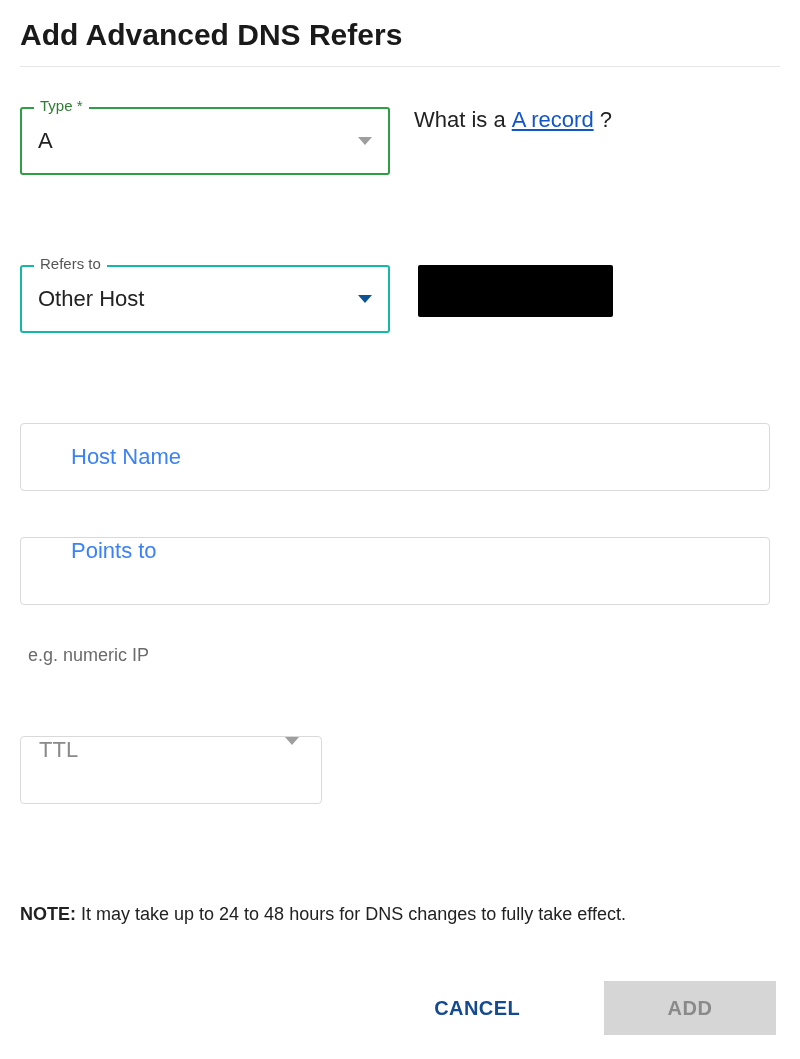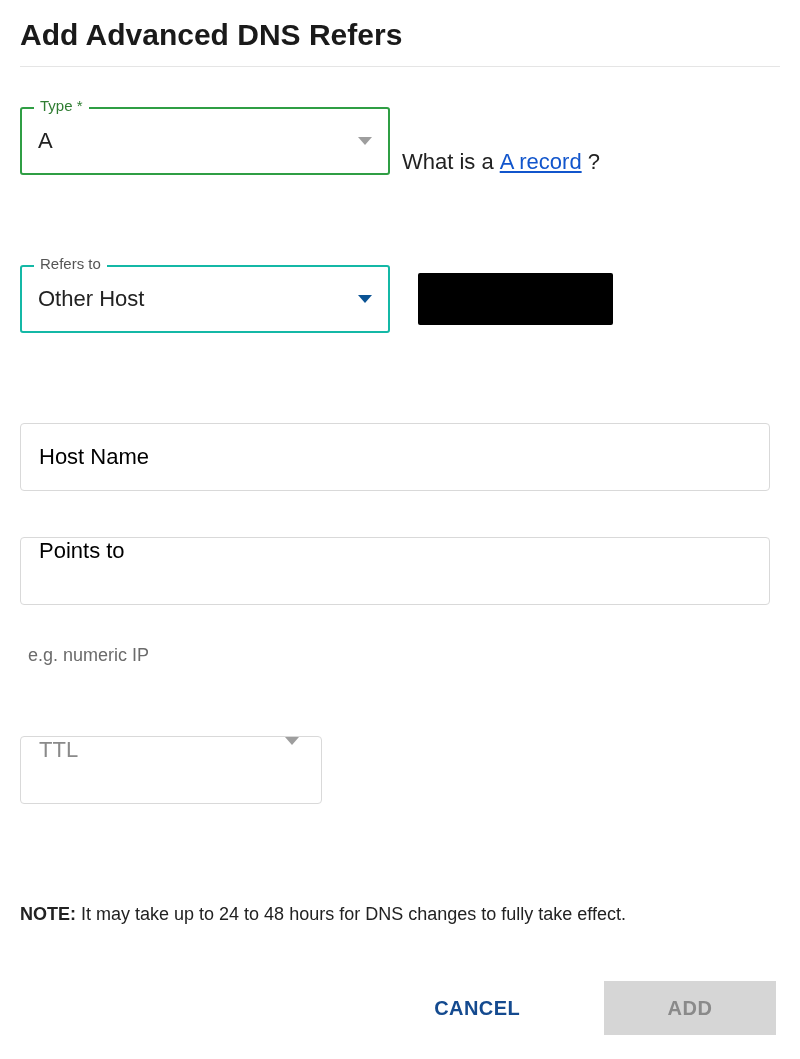--- a/index.html
+++ b/index.html
@@ -1,22 +1,22 @@
 <!DOCTYPE html>
 <html><head>
 <meta charset="utf-8">
 <style>
   * { box-sizing: border-box; margin: 0; padding: 0; }
   html, body { width: 800px; height: 1059px; background: #fff; font-family: "Helvetica Neue", Arial, sans-serif; color: #222; }
   .container { padding: 18px 20px 20px 20px; }
   h1.title { font-size: 30px; font-weight: 700; color: #1a1a1a; margin-bottom: 14px; }
   .hr { border: none; border-top: 1px solid #e5e5e5; margin-bottom: 40px; }
 
-  .row1 { display: flex; align-items: flex-end; gap: 12px; margin-bottom: 90px; }
-  .row2 { display: flex; align-items: center; gap: 28px; margin-bottom: 90px; }
+  .row1 { display: flex; align-items: flex-start; gap: 24px; margin-bottom: 90px; }
+  .row2 { display: flex; align-items: flex-start; gap: 28px; margin-bottom: 90px; }
 
   .floated-field { position: relative; width: 370px; }
   .floated-field .float-label {
     position: absolute; top: -10px; left: 14px; background: #fff; padding: 0 6px;
     font-size: 15px; color: #555;
   }
   .floated-field.green .float-label { color: #2f7d32; }
   .floated-field .box {
     width: 100%; height: 68px; border: 2px solid #14b8a6; border-radius: 3px;
     background: #fff; display: flex; align-items: center; justify-content: space-between;
@@ -28,21 +28,21 @@
 
   .side-text { font-size: 22px; color: #222; display: inline-flex; align-items: baseline; gap: 6px; }
   .side-text a { color: #1155cc; text-decoration: underline; }
 
   .redacted { width: 195px; height: 52px; background: #000; border-radius: 2px; }
 
   .plain-input {
     width: 750px; height: 68px; border: 1px solid #d9d9d9; border-radius: 4px;
     padding: 0 18px; font-size: 22px; color: #222;
   }
-  .plain-input .ph { color: #000000; }
+  .plain-input .ph { color: #3b82f6; margin-left: 32px; }
   .mt-big { margin-top: 46px; }
   .hint { font-size: 18px; color: #6b6b6b; margin-top: 40px; margin-bottom: 0; padding-left: 8px; }
 
   .ttl-wrap { margin-top: 70px; }
   .ttl-box {
     width: 302px; height: 68px; border: 1px solid #d9d9d9; border-radius: 4px;
     display: flex; justify-content: space-between;
     padding: 0 22px 0 18px; font-size: 22px; color: #8a8a8a; cursor: pointer;
   }
 

